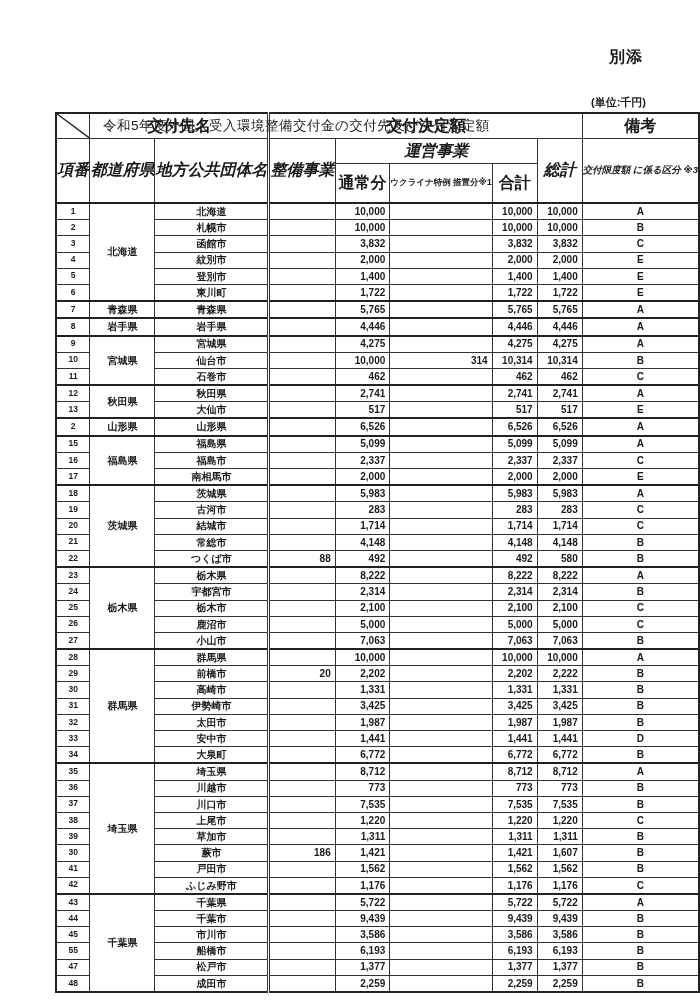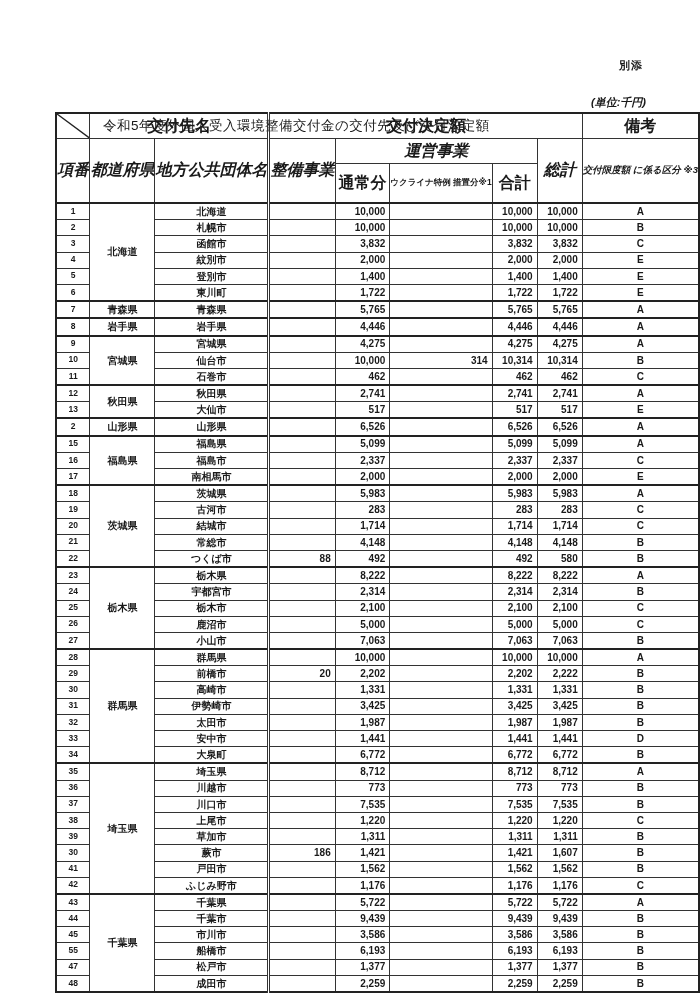--- a/index.html
+++ b/index.html
@@ -1,23 +1,23 @@
 <!DOCTYPE html>
 <html><head>
 <meta charset="utf-8">
 <style>
   html,body{margin:0;padding:0;}
   body{
     width:700px;height:1000px;position:relative;background:#ffffff;
     font-family:"Liberation Sans","DejaVu Sans",sans-serif;color:#1a1a1a;
     -webkit-font-smoothing:antialiased;
   }
-  .corner-note{position:absolute;top:58px;right:57px;font-size:11px;font-weight:bold;letter-spacing:1px;}
+  .corner-note{position:absolute;top:47px;right:57px;font-size:16px;font-weight:bold;letter-spacing:1px;}
   .doc-title{position:absolute;top:73px;left:103px;font-size:13.5px;font-weight:normal;letter-spacing:0.5px;margin-top:44px;}
-  .unit-note{position:absolute;top:95px;right:54px;font-size:11px;font-weight:bold;font-style:italic;}
+  .unit-note{position:absolute;top:95px;right:54px;font-size:11px;font-weight:bold;}
   table.grant{
     position:absolute;top:112px;left:55px;border-collapse:collapse;table-layout:fixed;
     border:2px solid #222;
   }
   table.grant th,table.grant td{
     border:1px solid #333;padding:0;overflow:hidden;white-space:nowrap;
     font-weight:bold;line-height:1.15;
   }
   thead th{font-size:16px;text-align:center;vertical-align:middle;}
   thead tr.h1 th{height:24px;}

